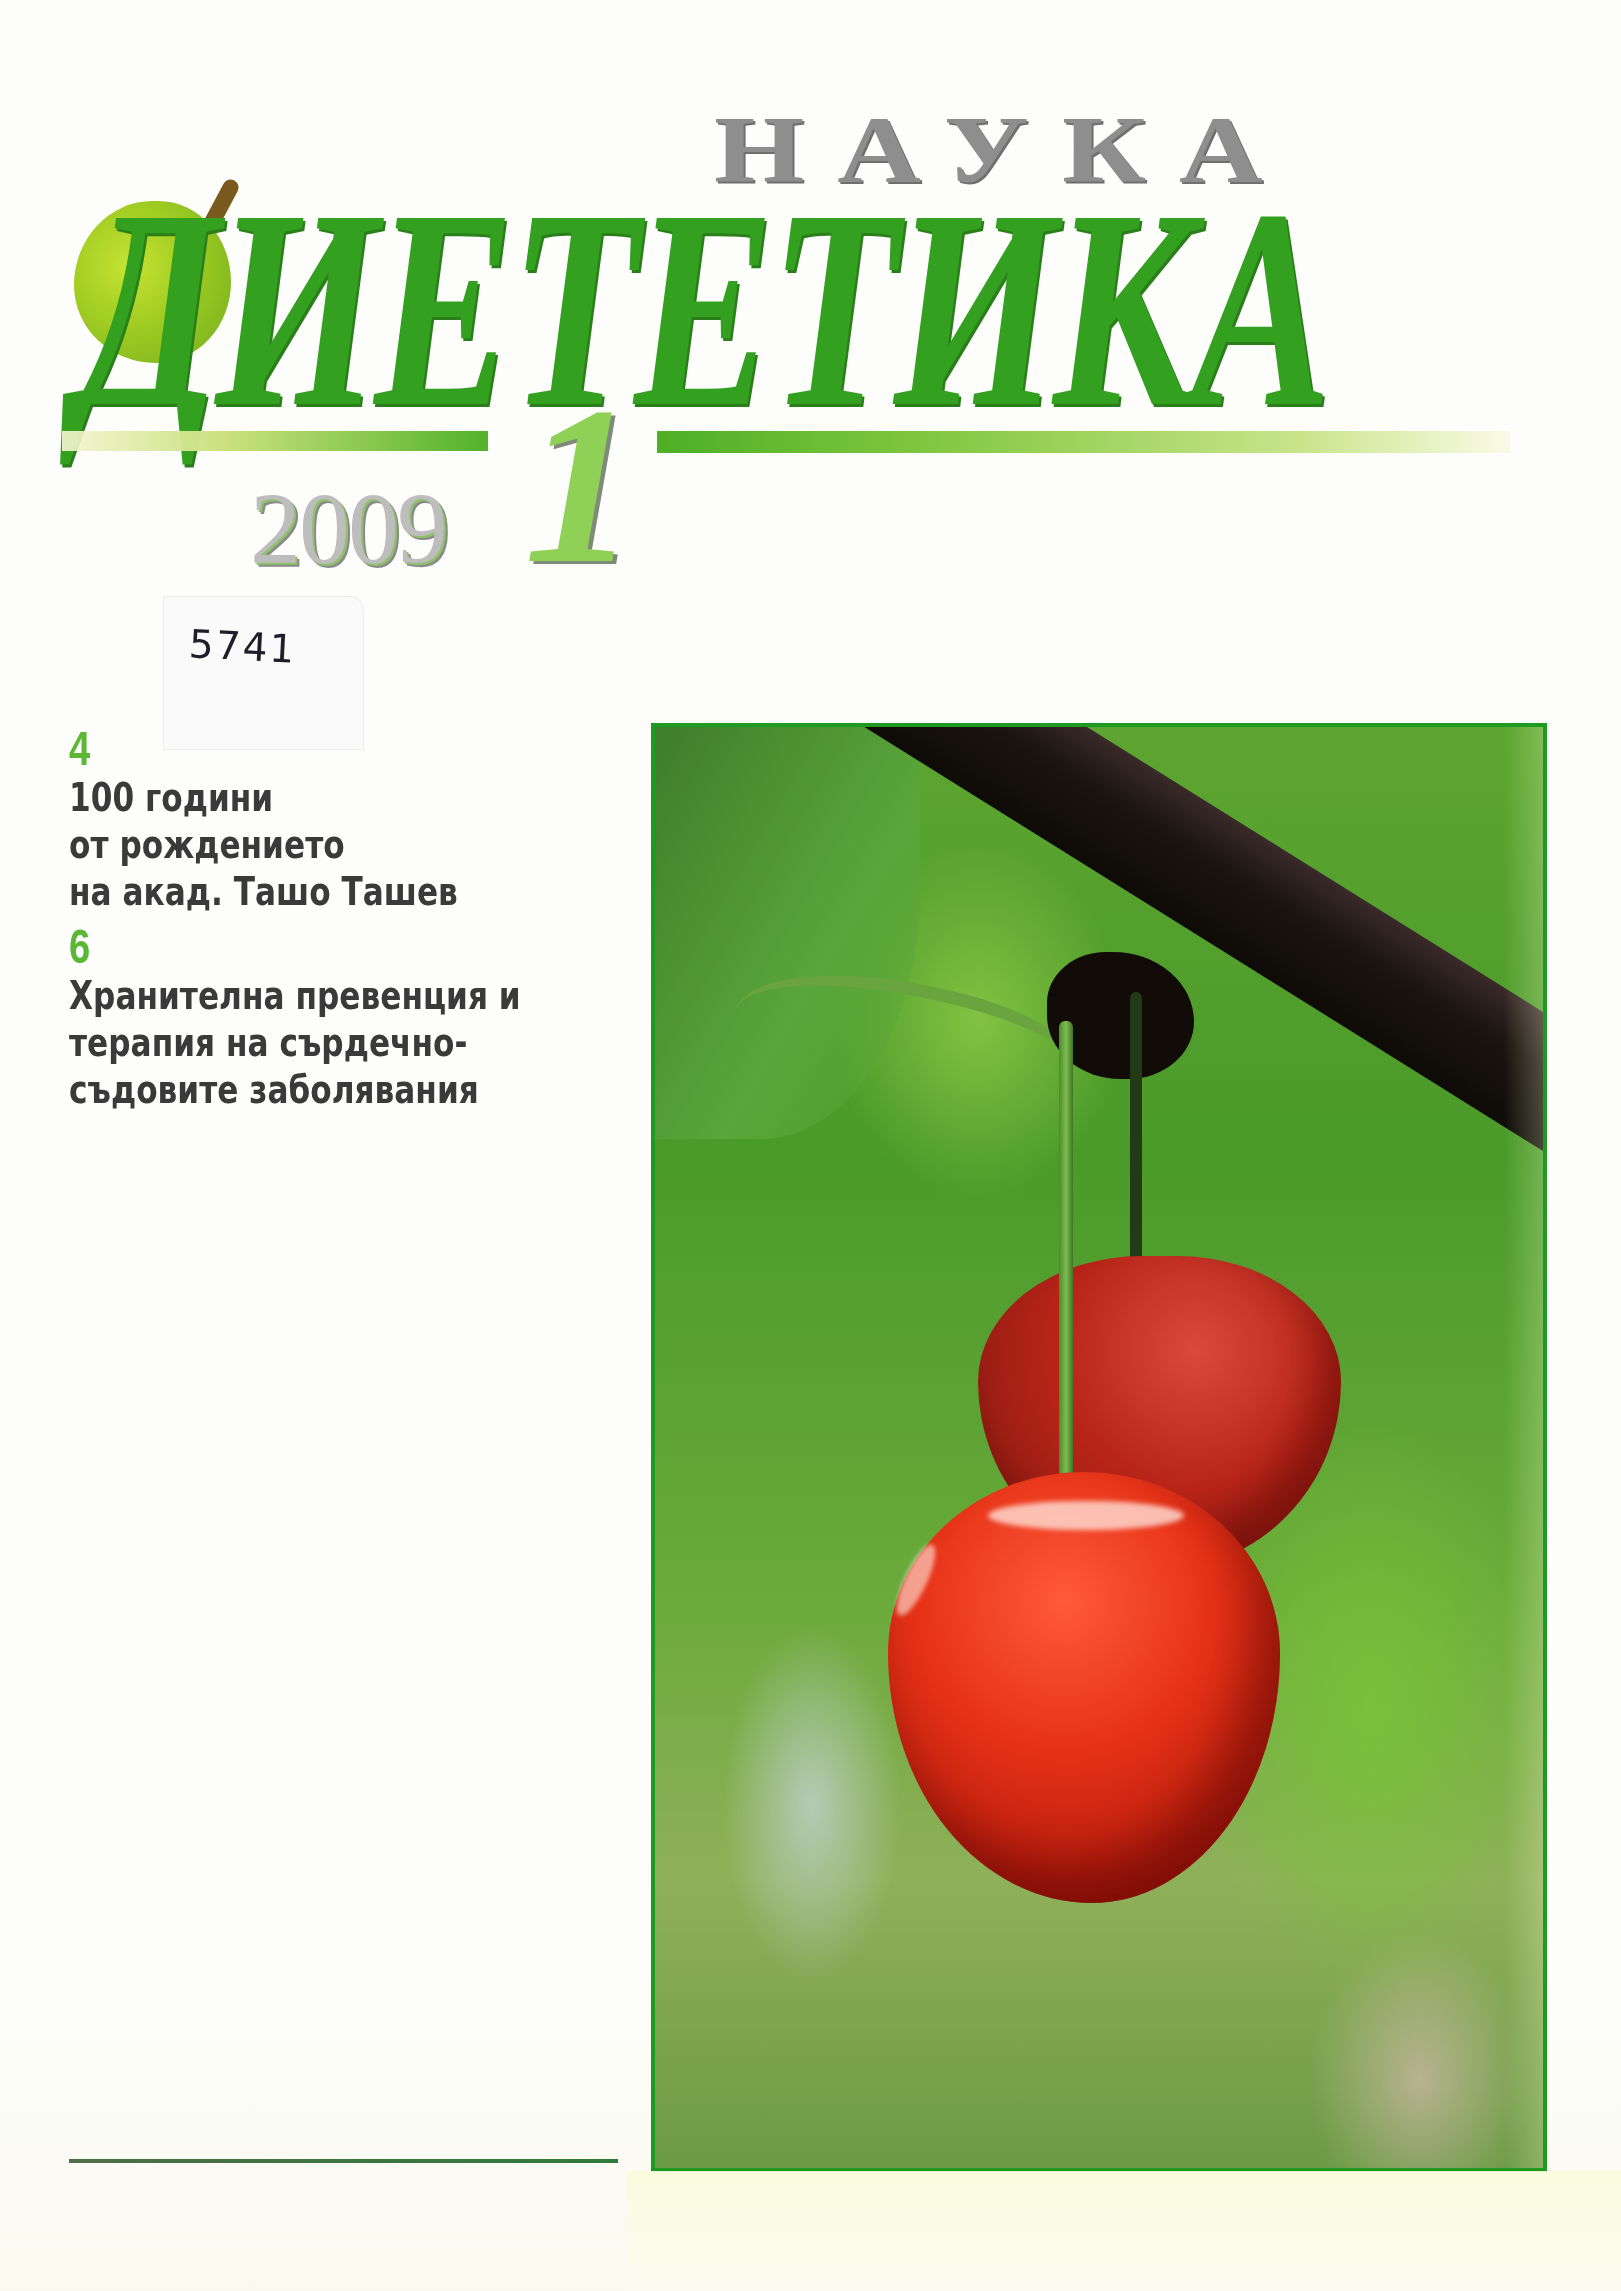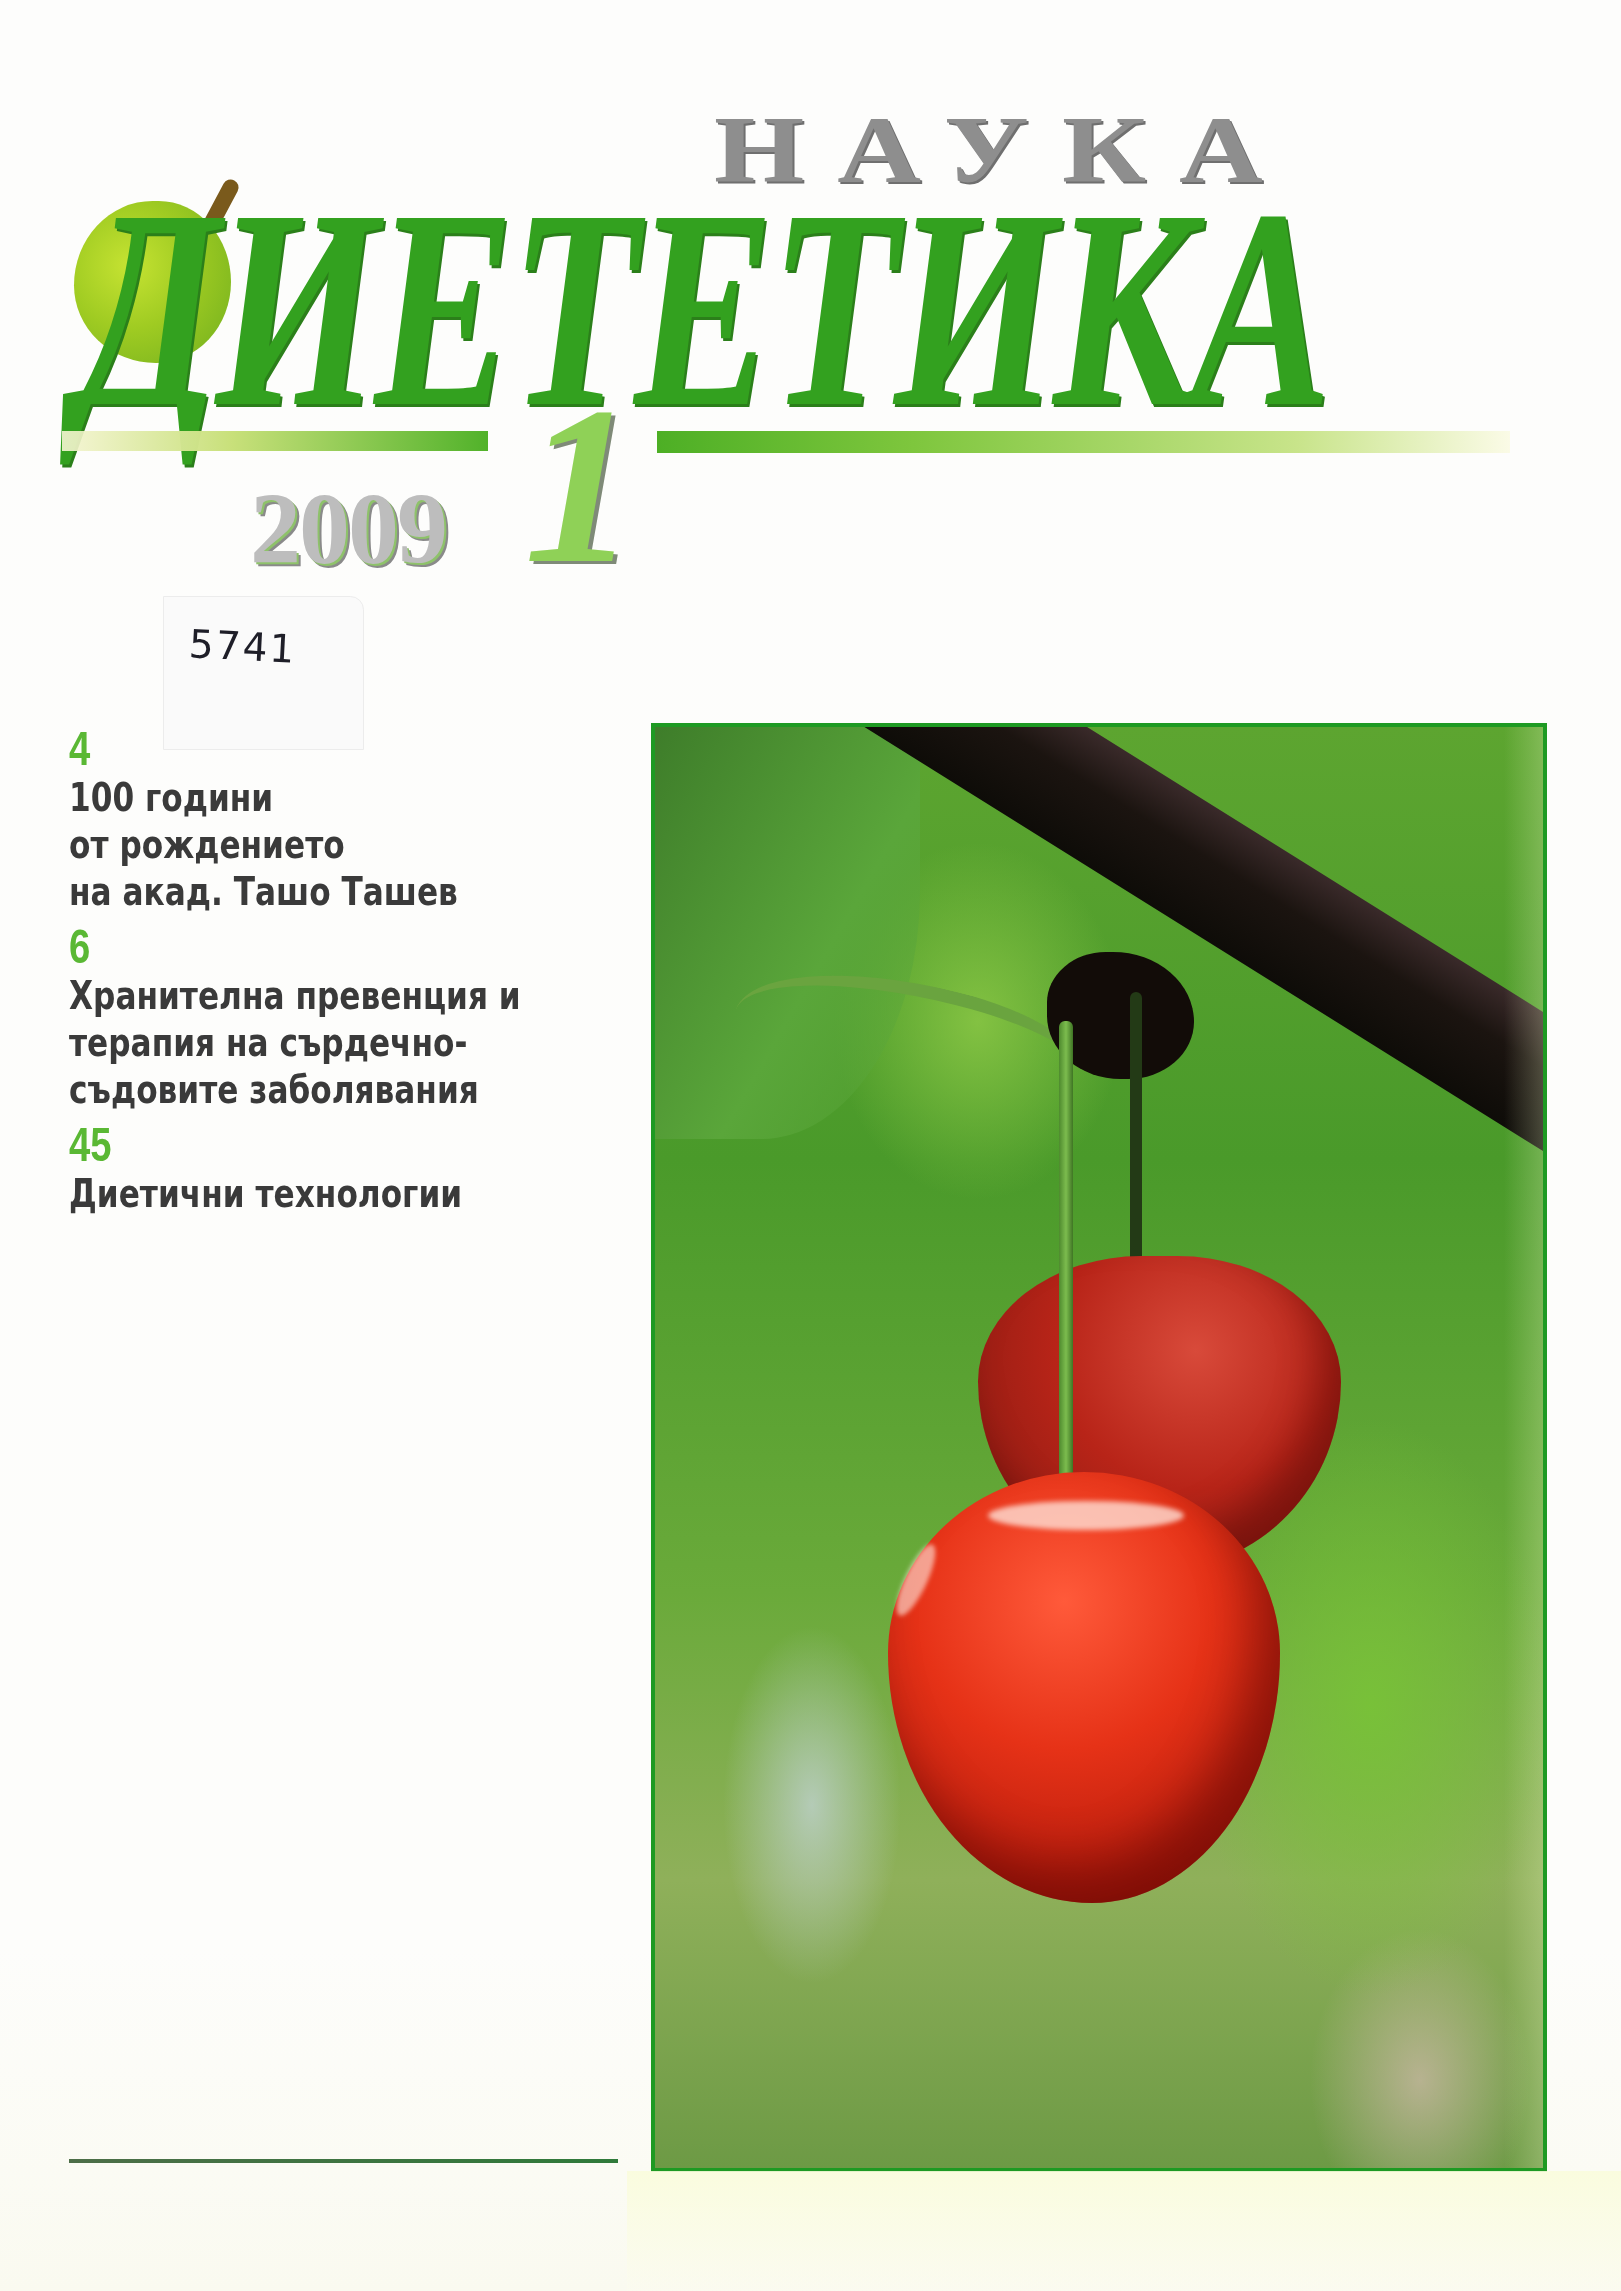--- a/index.html
+++ b/index.html
@@ -46,21 +46,21 @@
     background:linear-gradient(90deg, #4daf25 0%, #7ec63d 30%, #c8e48a 75%, rgba(250,250,225,0.8) 100%);
   }
   .issue {
     position:absolute; left:524px; top:392px; width:98px; height:186px;
     font-family:"Liberation Serif", serif; font-style:italic; font-weight:bold;
     font-size:225px; line-height:186px; color:#8fd157;
     text-shadow:3.9px 2.9px 0 #7f8a78;
   }
   .year {
     position:absolute; left:250px; top:482px; width:255px; height:93px;
-    font-family:"Liberation Serif", serif; font-weight:bold;
+    font-family:"Liberation Serif", serif; font-weight:normal;
     font-size:102px; line-height:93px; color:#bdbdbd; letter-spacing:-2px;
     text-shadow:2px 2px 0 #8ec26a, 3.9px 3.9px 0 #8a8a8a;
   }
 
   
   .stamp {
     position:absolute; left:163px; top:596px; width:199px; height:152px;
     border:1px solid #ececec; border-radius:0 13.7px 0 0;
     background:#fafafa;
   }
@@ -182,24 +182,20 @@
     <span class="toc-page">4</span>
     <span class="toc-title">100 години
 от рождението
 на акад. Ташо Ташев</span>
   </div>
   <div class="toc-item">
     <span class="toc-page">6</span>
     <span class="toc-title">Хранителна превенция и
 терапия на сърдечно-
 съдовите заболявания</span>
-  </div>
-  <div class="toc-item">
-    <span class="toc-page">45</span>
-    <span class="toc-title">Диетични технологии</span>
   </div>
 </div>
 <div class="bottom-rule"></div>
 
 <div class="photo-frame">
   <div class="leaf-left"></div>
   <div class="stem-curve"></div>
   <div class="branch"></div>
   <div class="knot"></div>
   <div class="stem-back"></div>

